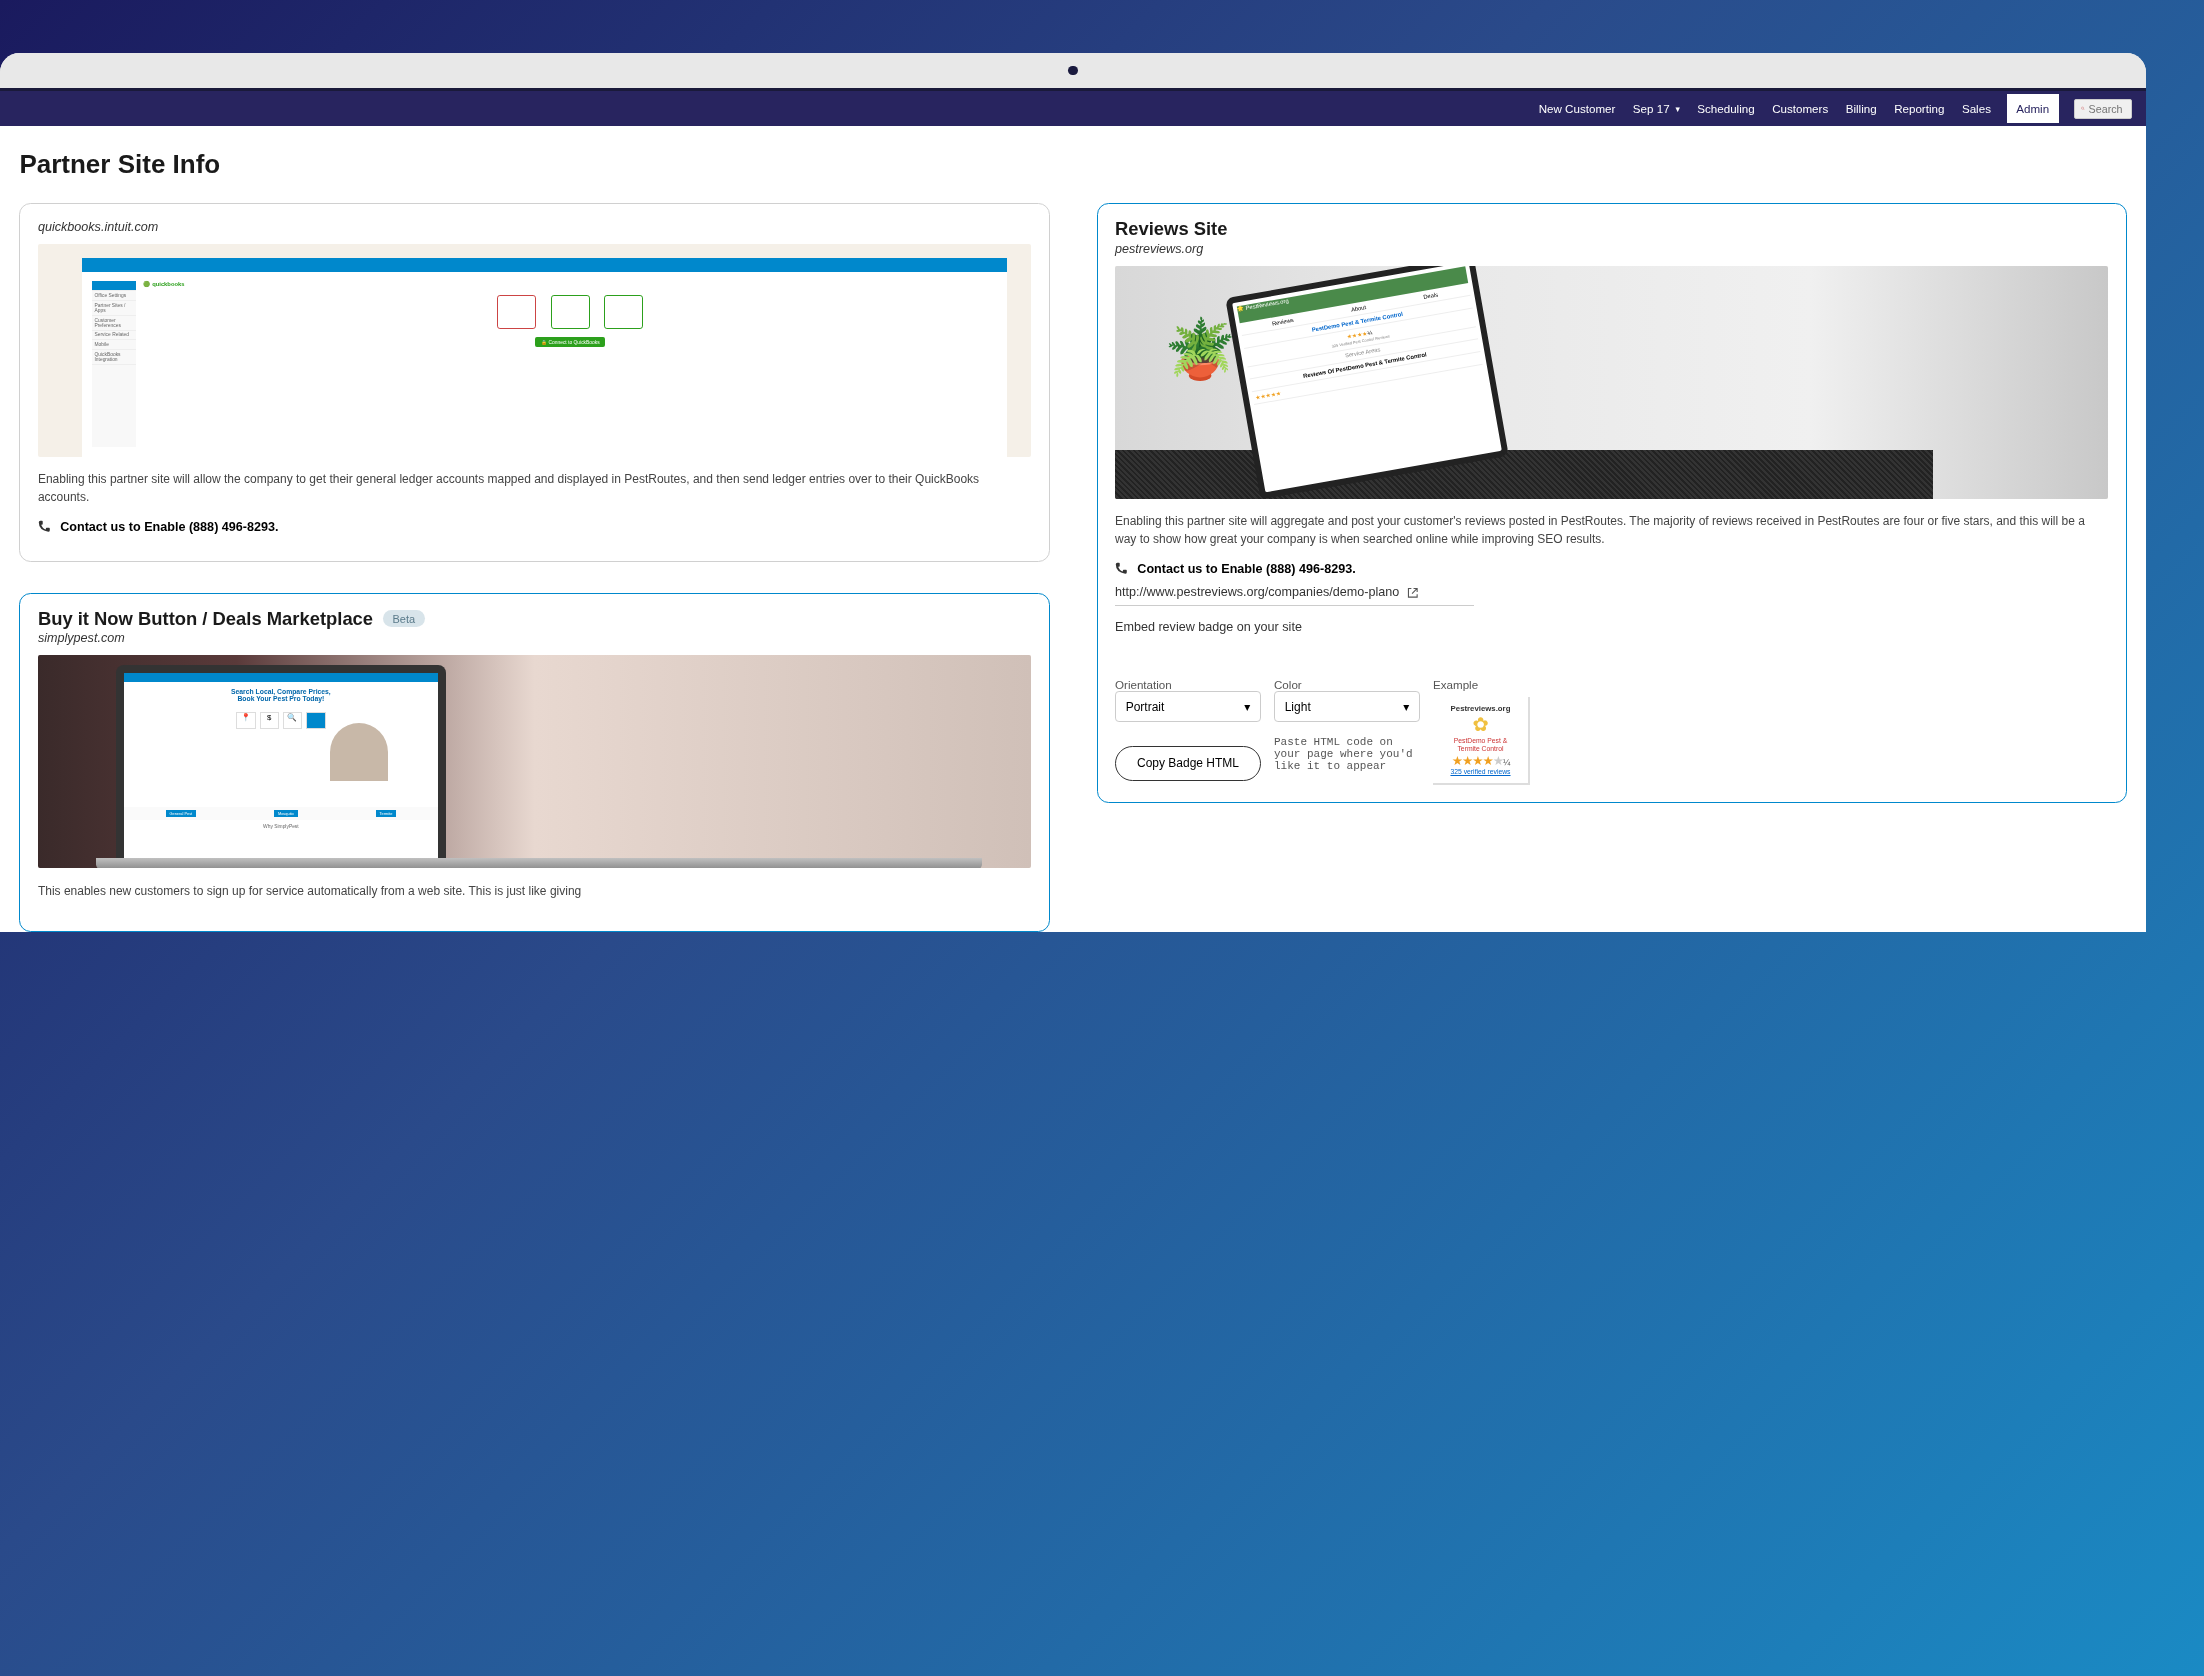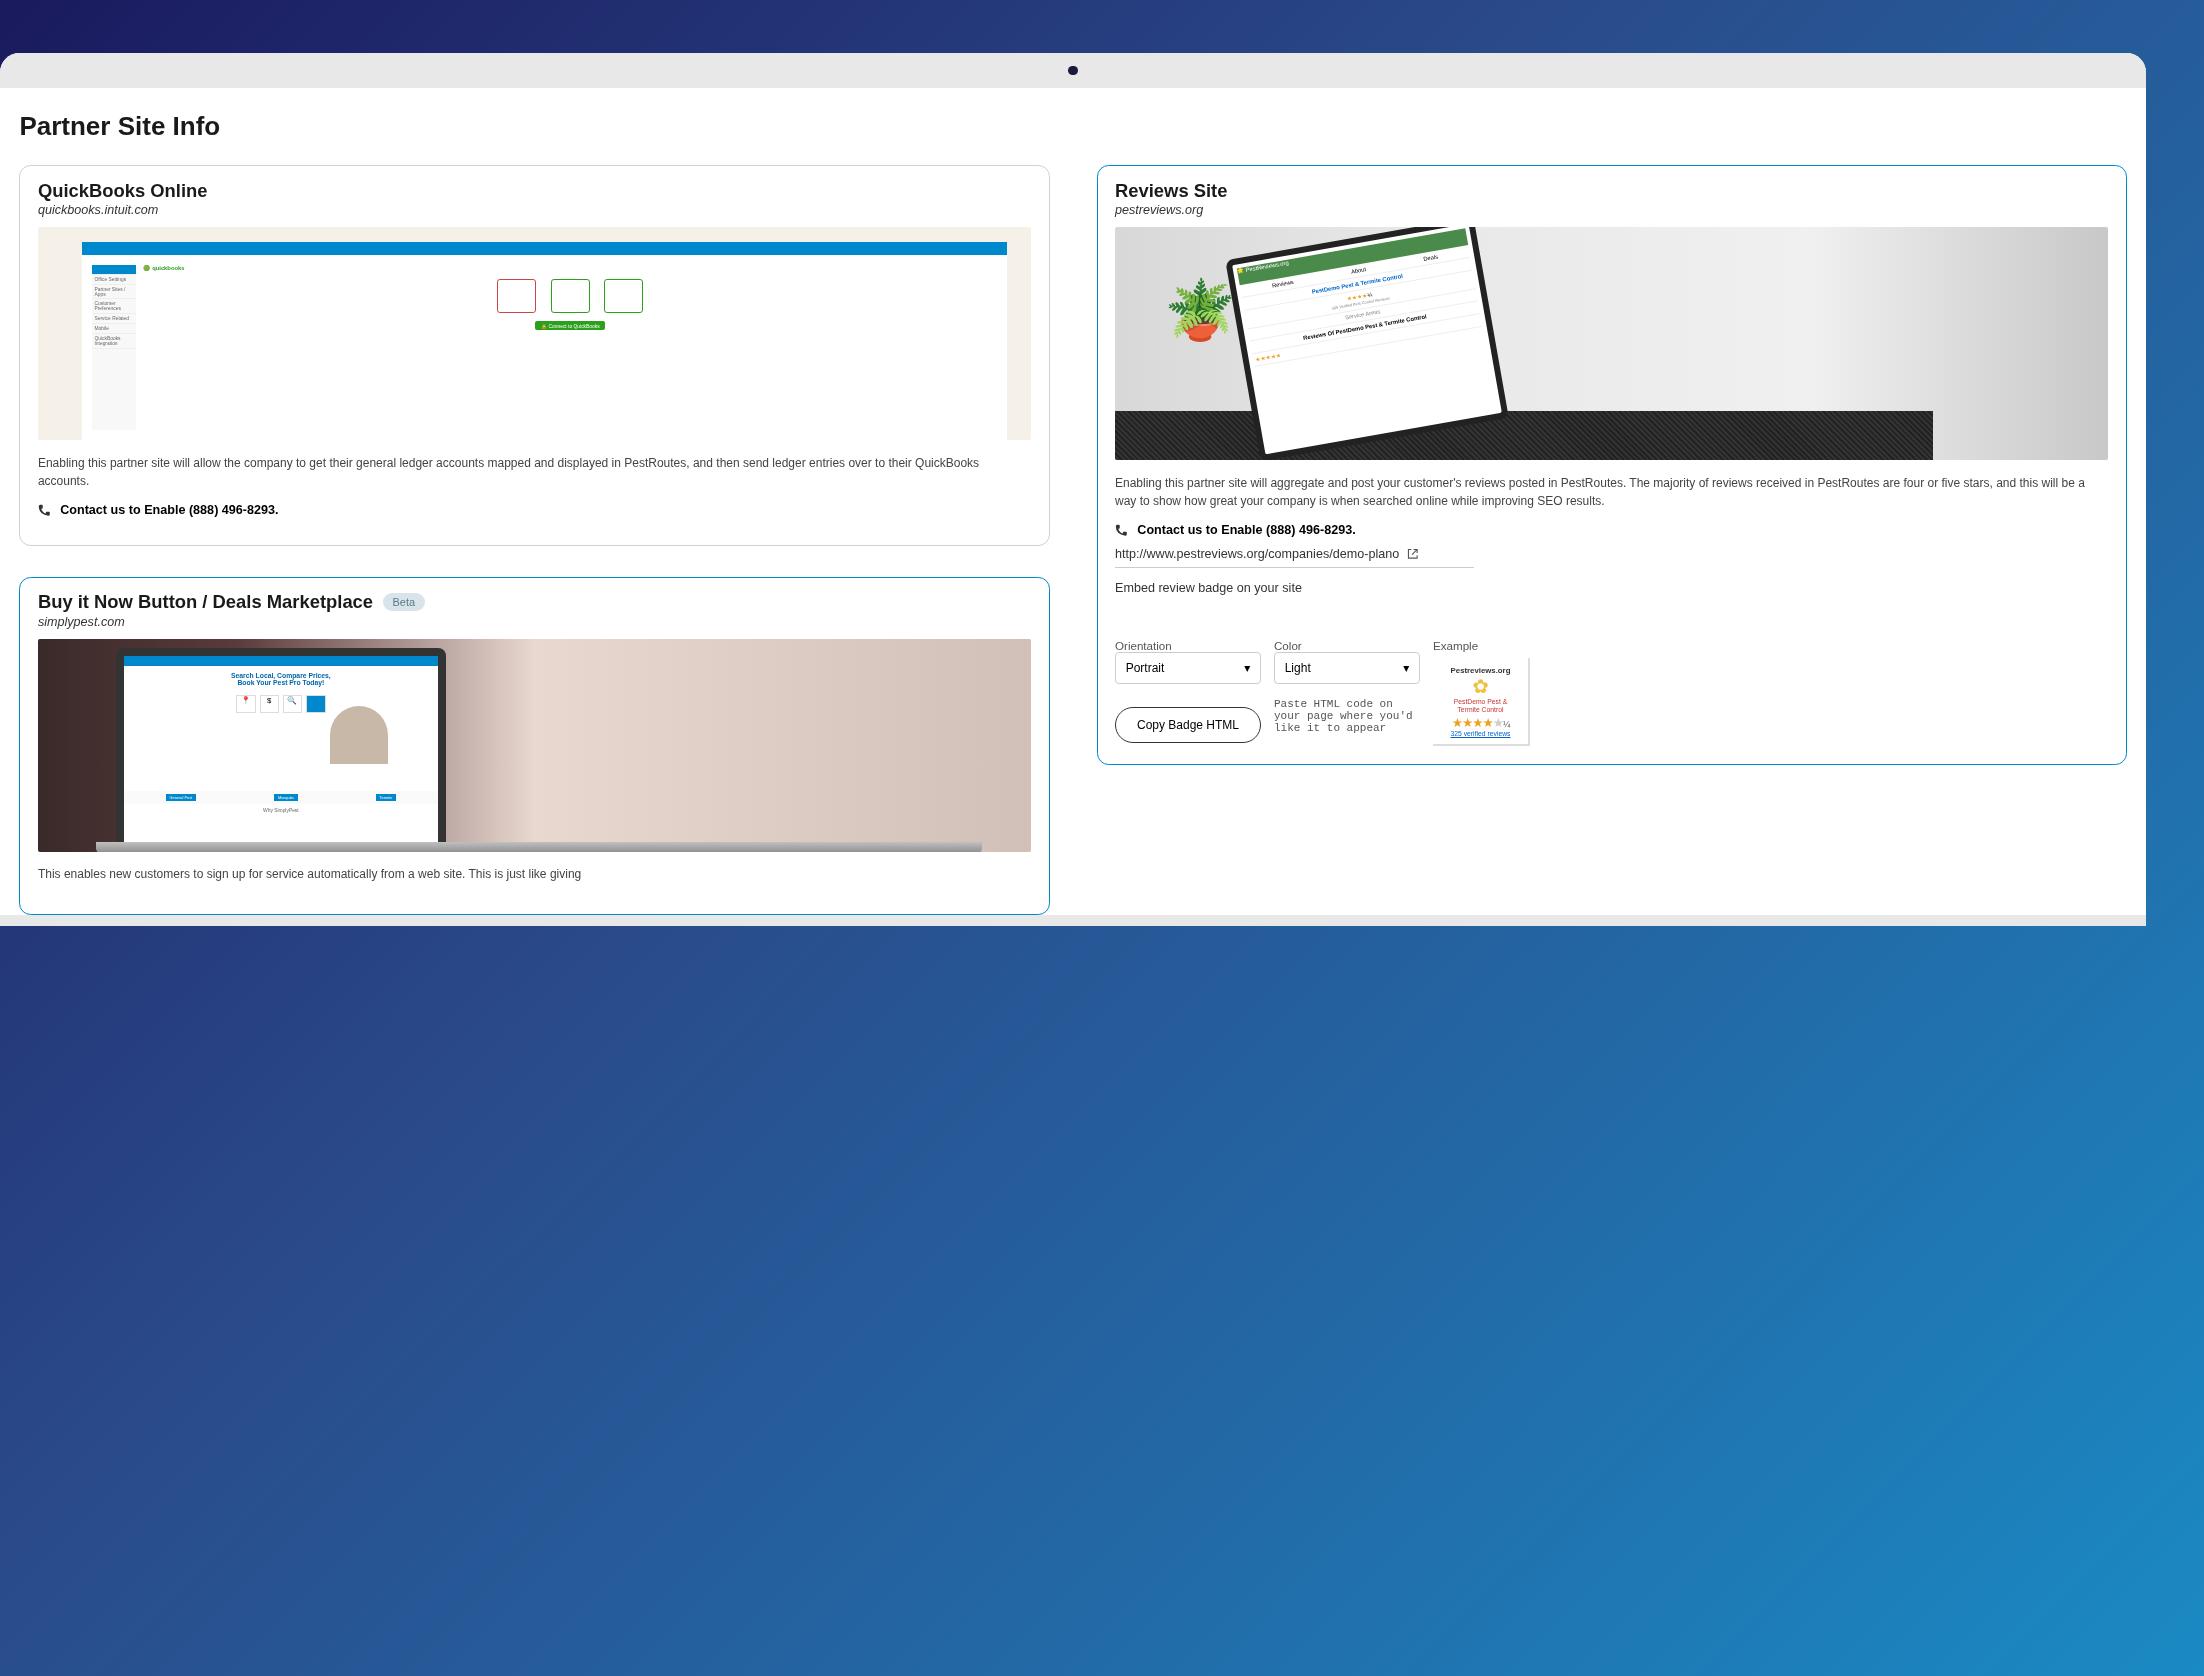--- a/index.html
+++ b/index.html
@@ -193,29 +193,45 @@
   </style>
 </head>
 <body>
 
 <div class="device-frame">
   <div class="device-bezel">
     <div class="camera"></div>
   </div>
   <div class="app-window">
 
+    <div class="top-nav">
+      <a class="nav-link">New Customer</a>
+      <a class="nav-link chevron-down">Sep 17</a>
+      <a class="nav-link">Scheduling</a>
+      <a class="nav-link">Customers</a>
+      <a class="nav-link">Billing</a>
+      <a class="nav-link">Reporting</a>
+      <a class="nav-link">Sales</a>
+      <a class="nav-link active">Admin</a>
+      <div class="search-box">
+        <svg class="search-icon-svg" viewBox="0 0 16 16">
+            <circle cx="7" cy="7" r="5" fill="none" stroke="#c44" stroke-width="1.5"></circle>
+            <line x1="11" y1="11" x2="15" y2="15" stroke="#c44" stroke-width="1.5"></line>
+          </svg>
+        <input class="search-input" placeholder="Search" style="">
+      </div>
+    </div>
 
     <div class="content">
       <h1 class="page-title">Partner Site Info</h1>
 
       <div class="cards-row">
         <div class="cards-col">
 
           <div class="card">
-            <div class="card-title">QuickBooks Online</div>
             <div class="card-sub">quickbooks.intuit.com</div>
             <div class="card-image">
               <div class="screen-laptop">
                 <div class="sbar"></div>
                 <div class="body">
                   <div class="sidebar">
                     <div class="active">&nbsp;</div>
                     <div>Office Settings</div>
                     <div>Partner Sites / Apps</div>
                     <div>Customer Preferences</div>

